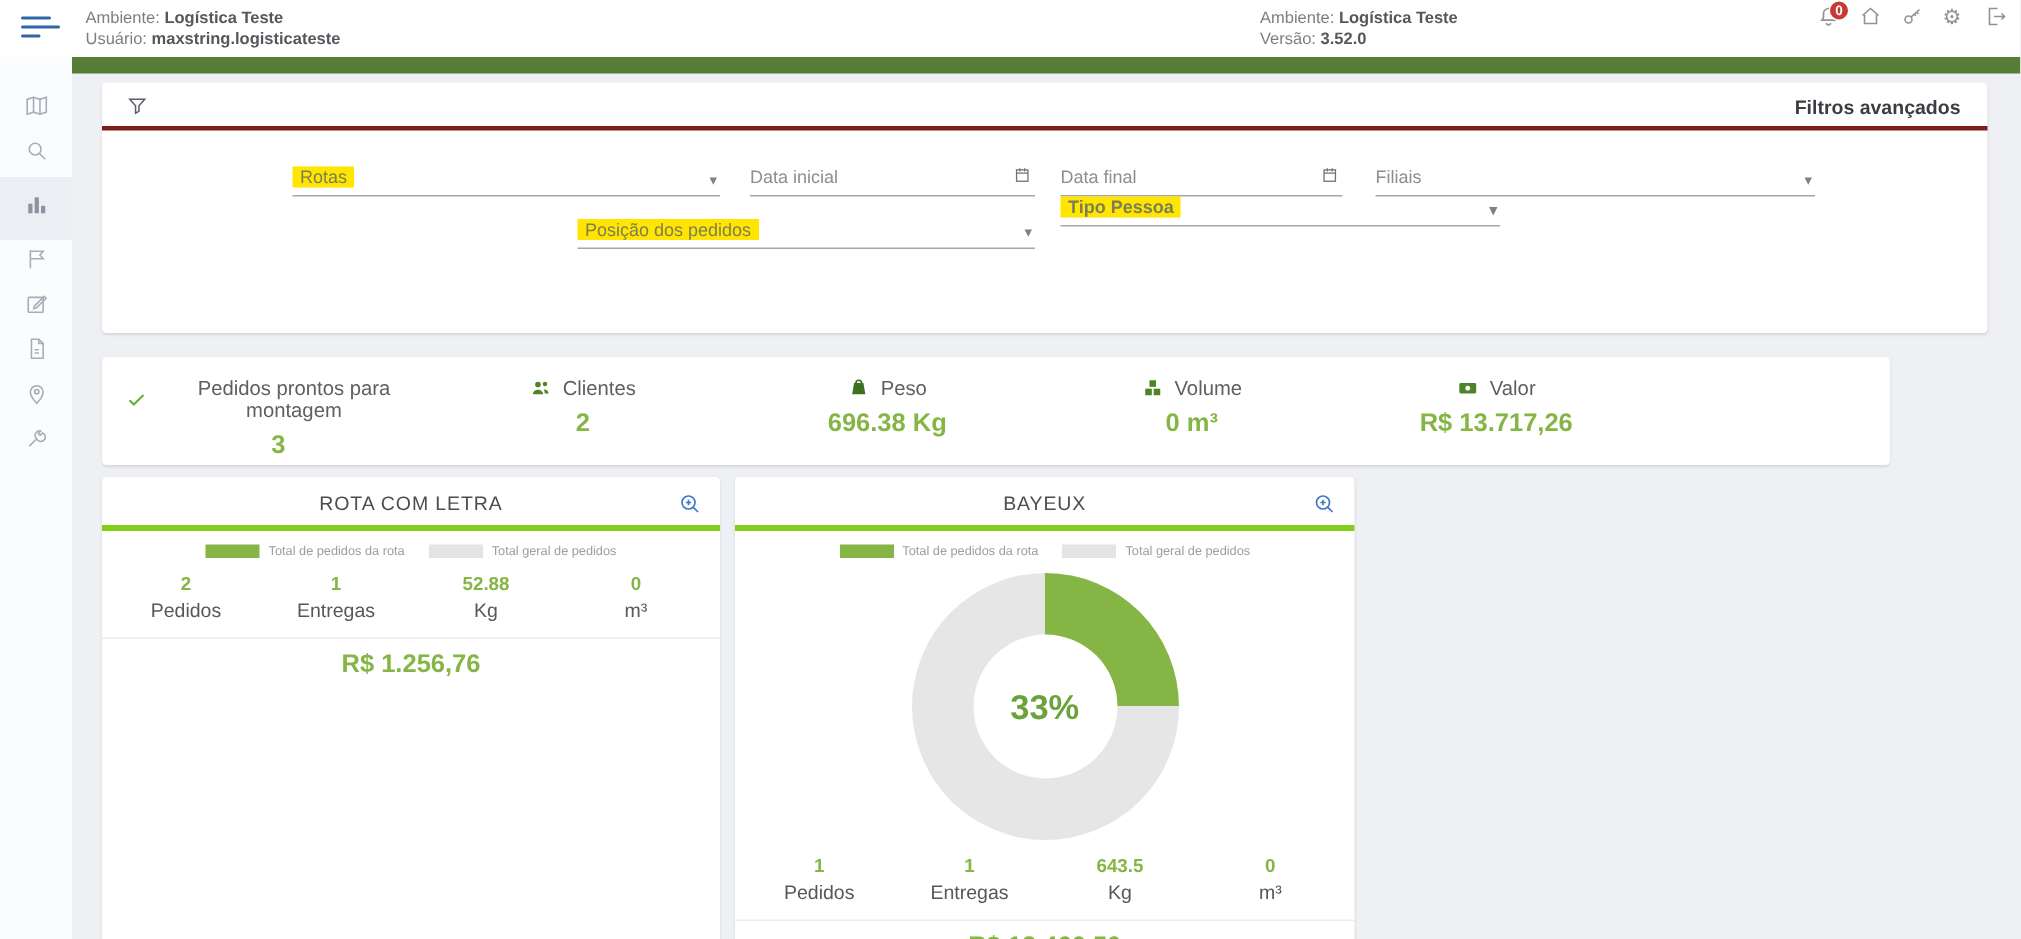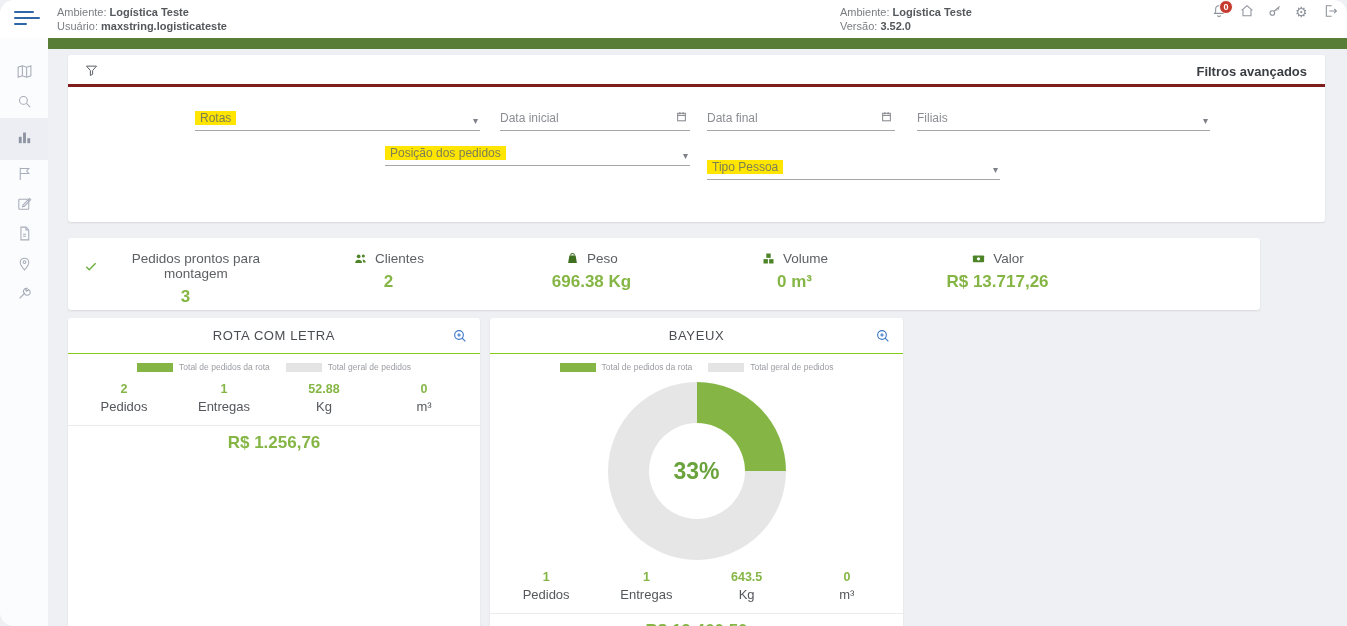--- a/index.html
+++ b/index.html
@@ -1,18 +1,18 @@
 <!DOCTYPE html>
 <html><head>
 <meta charset="utf-8">
 <style>
   * { margin:0; padding:0; box-sizing:border-box; }
   html,body { background:#eef0f3; }
   .stage { position:relative; width:1347px; height:626px; overflow:hidden;
-           background:#eef0f3; font-family:"Liberation Sans", sans-serif;border-radius:14px; }
+           background:#eef0f3; font-family:"Liberation Sans", sans-serif; }
 
   
   .header { position:absolute; top:0; left:0; width:1347px; height:38px; background:#fff; z-index:6; }
   .hamburger { position:absolute; left:14px; top:11px; width:26px; cursor:pointer; }
   .hamburger .l { height:2px; background:#2f66a8; margin-bottom:4px; border-radius:1px; }
   .hamburger .l1 { width:20px; } .hamburger .l2 { width:26px; } .hamburger .l3 { width:13px; margin-bottom:0; }
   .env { position:absolute; top:5px; font-size:11px; color:#7b7e83; line-height:14px; }
   .env b { color:#54575b; }
   .env-left { left:57px; } .env-center { left:840px; }
   .hicons { position:absolute; right:8px; top:3px; display:flex; gap:12px; align-items:flex-start; color:#8d929b; }
@@ -47,21 +47,21 @@
   .ffield .lbl { position:absolute; left:0; bottom:5px; white-space:nowrap; }
   .ffield .lbl.hl { background:#ffe500; color:#7c7f55; padding:0 5px; }
   .ffield .arrow { position:absolute; right:2px; bottom:4px; font-size:10px; color:#7e8187; }
   .ffield .cal { position:absolute; right:2px; bottom:4px; color:#6f7277; }
   .ffield .cal svg { width:13px; height:13px; }
   .f-rotas { left:127px; top:50px; width:285px; }
   .f-datainicial { left:432px; top:50px; width:190px; }
   .f-datafinal { left:639px; top:50px; width:188px; }
   .f-filiais { left:849px; top:50px; width:293px; }
   .f-posicao { left:317px; top:85px; width:305px; }
-  .f-tipopessoa { left:639px; top:99px; width:293px; }
+  .f-tipopessoa { left:639px; top:70px; width:293px;font-weight:bold; }
   .btn-row { position:absolute; top:132px; left:0; width:100%; display:flex; justify-content:center; gap:8px; }
   .btn { height:25px; border-radius:4px; font-size:12px; font-weight:bold; display:flex;
          align-items:center; gap:6px; padding:0 13px; cursor:pointer;
          font-family:"Liberation Sans", sans-serif; }
   .btn-primary { background:#1e5a8c; color:#fff; border:1px solid #1e5a8c; }
   .btn-secondary { background:#fff; color:#33363a; border:1px solid #d0d0d0; }
   .btn svg { width:13px; height:13px; }
   .diamond { font-size:13px; font-weight:normal; color:#44474b; }
 
   
@@ -69,21 +69,21 @@
                   display:flex; padding-left:16px; }
   .sum-col { width:203px; padding-top:13px; text-align:center; }
   .sum-label { font-size:13.5px; color:#5c5f63; display:flex; justify-content:center;
                align-items:center; gap:7px; }
   .sum-label svg { width:15px; height:15px; }
   .sum-value { margin-top:6px; font-size:17px; font-weight:bold; color:#85b645; }
 
   
   .chart-card { position:absolute; top:269px; width:412px; height:400px; }
   .cc-1 { left:20px; } .cc-2 { left:442px; width:413px; }
-  .chart-head { height:36px; position:relative; border-bottom:1px solid #84cc16; }
+  .chart-head { height:36px; position:relative; border-bottom:4px solid #84cc16; }
   .chart-title { text-align:center; line-height:36px; font-size:13px; color:#4a4d52; letter-spacing:0.6px; }
   .zoom-icon { position:absolute; right:12px; top:10px; color:#3d78c9; cursor:pointer; }
   .zoom-icon svg { width:16px; height:16px; }
   .legend { display:flex; justify-content:center; gap:16px; margin-top:8px; font-size:8.5px;
             color:#9a9da2; align-items:center; }
   .lg { display:flex; align-items:center; gap:6px; }
   .sw { width:36px; height:9px; display:inline-block; }
   .sw-green { background:#85b645; } .sw-gray { background:#e4e4e4; }
   .donut-wrap { display:flex; justify-content:center; margin-top:10px; }
   .donut { width:178px; height:178px; border-radius:50%; position:relative; }

